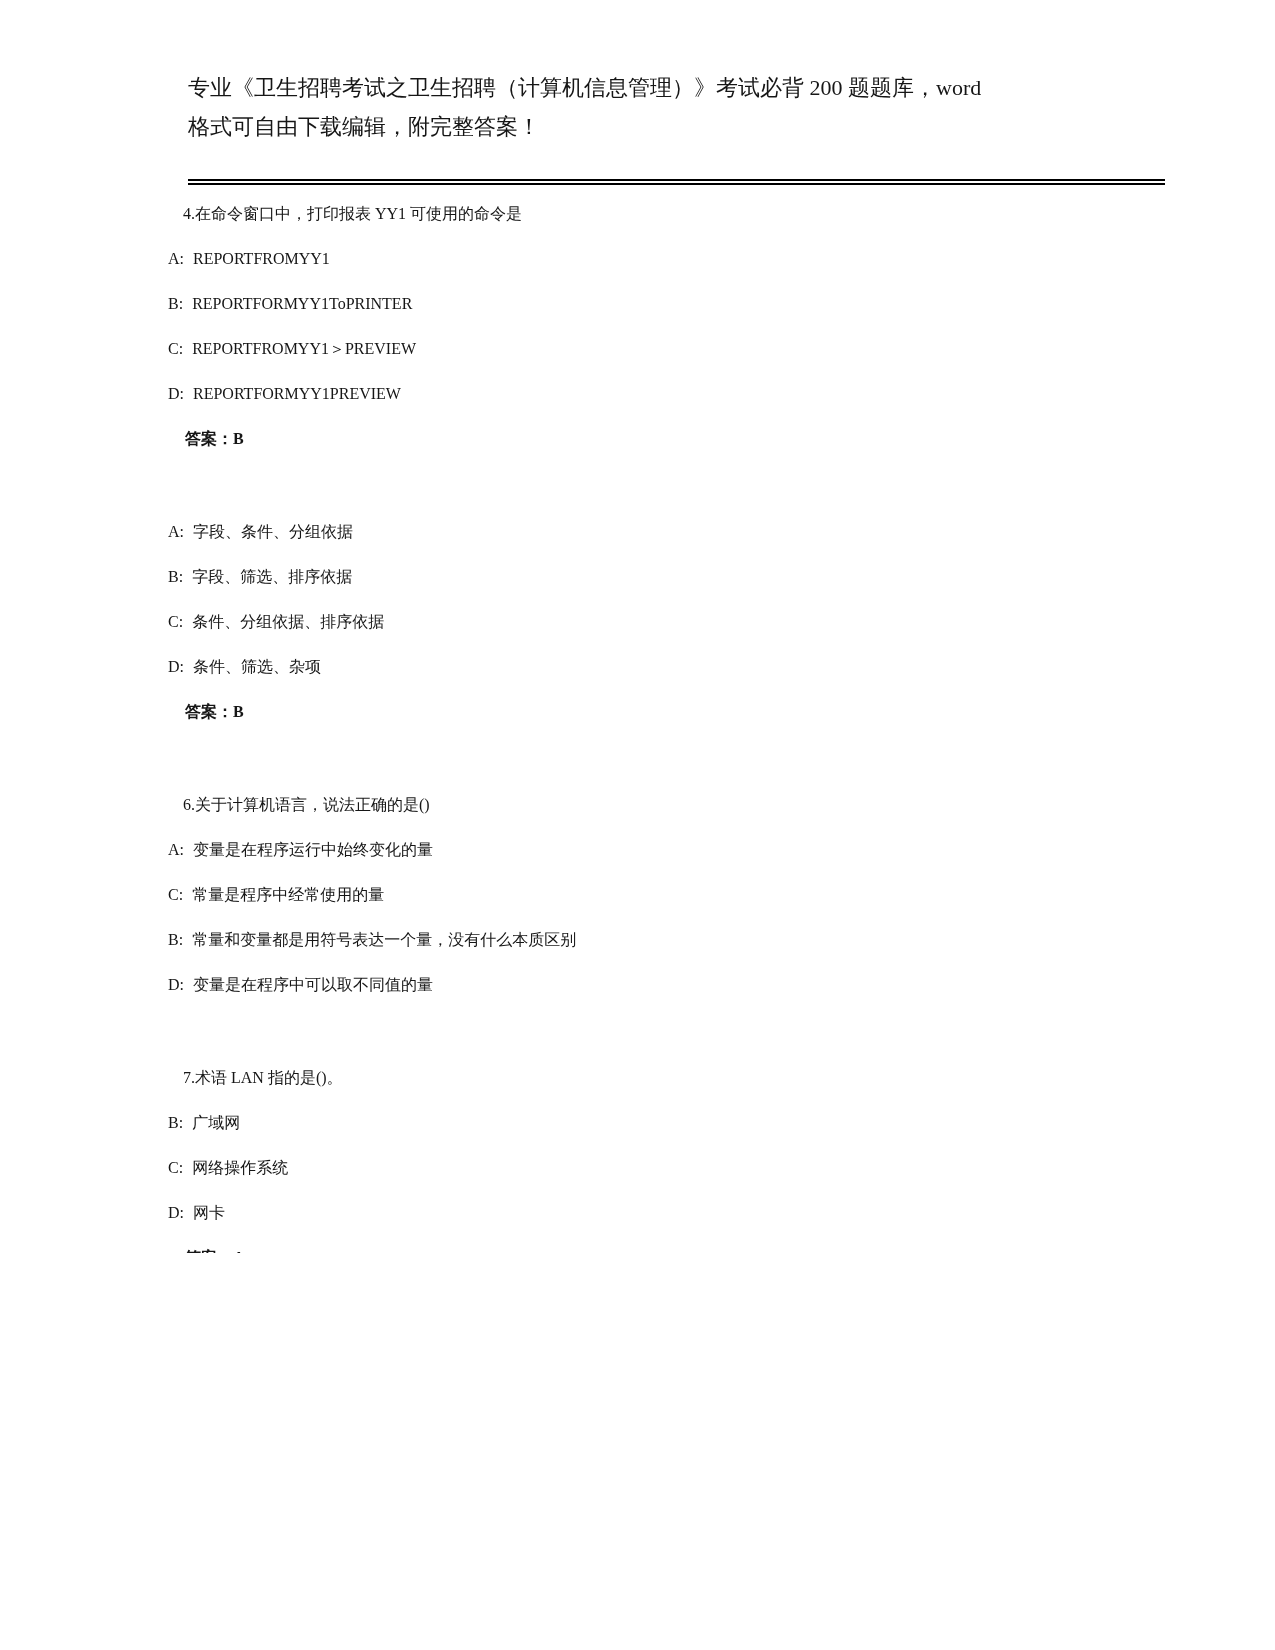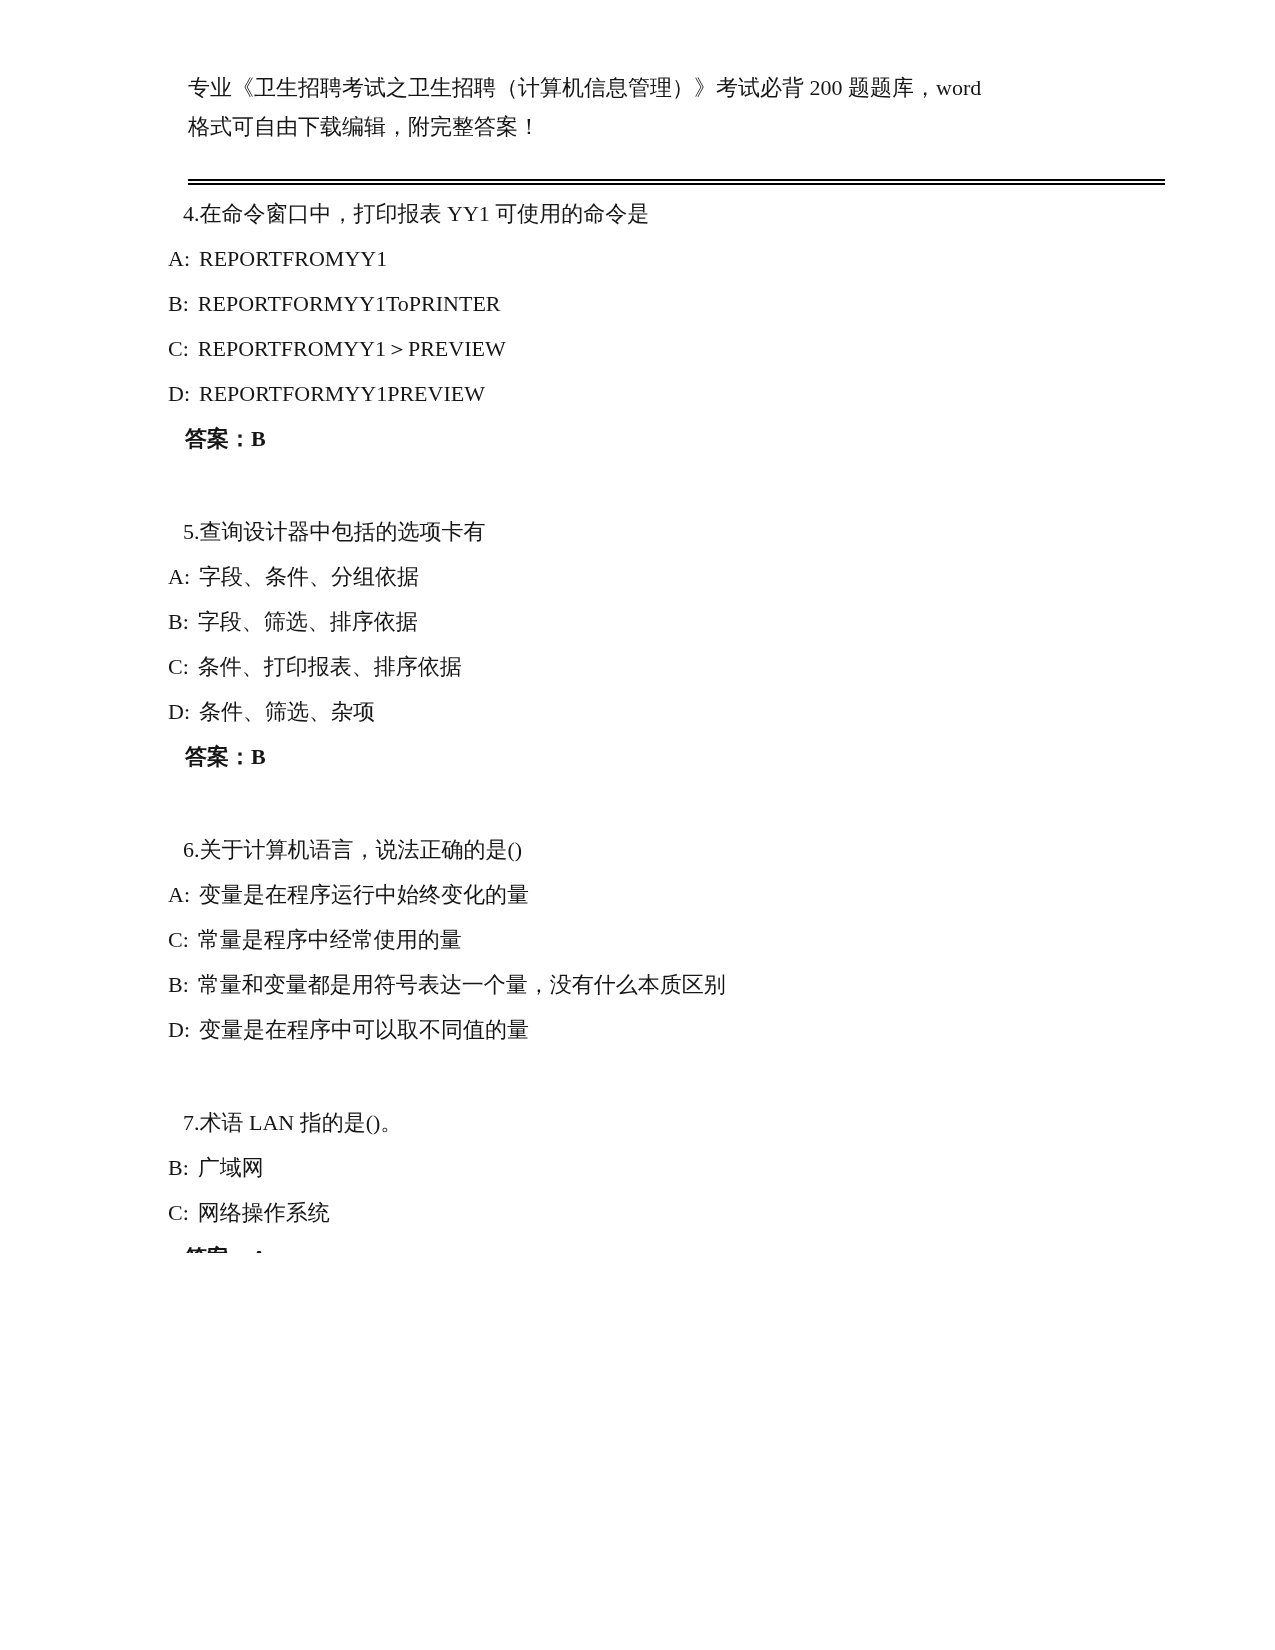--- a/index.html
+++ b/index.html
@@ -28,21 +28,21 @@
   .divider {
     margin-top: 33px;
     margin-left: 20px;
     width: 977px;
     height: 6px;
     box-sizing: border-box;
     border-top: 2px solid #000000;
     border-bottom: 2px solid #000000;
   }
   .questions { margin-top: 6px; }
-  .question { margin-bottom: 48px; font-size: 22px; }
+  .question { margin-bottom: 48px; font-size: 16px; }
   .line {
     margin: 0;
     line-height: 45px;
     white-space: nowrap;
   }
   .q-title { padding-left: 15px; }
   .option { padding-left: 0; }
   .opt-label { margin-right: 9px; }
   .answer { padding-left: 17px; font-weight: bold; }
 </style>
@@ -64,38 +64,38 @@
       <div class="question">
         <p class="line q-title">4.在命令窗口中，打印报表 YY1 可使用的命令是</p>
         <p class="line option"><span class="opt-label">A:</span><span>REPORTFROMYY1</span></p>
         <p class="line option"><span class="opt-label">B:</span><span>REPORTFORMYY1ToPRINTER</span></p>
         <p class="line option"><span class="opt-label">C:</span><span>REPORTFROMYY1＞PREVIEW</span></p>
         <p class="line option"><span class="opt-label">D:</span><span>REPORTFORMYY1PREVIEW</span></p>
         <p class="line answer"><span>答案：</span><span>B</span></p>
       </div>
 
       <div class="question">
-        <p class="line q-title">5.查询设计器中包括的选项卡有</p>
         <p class="line option"><span class="opt-label">A:</span><span>字段、条件、分组依据</span></p>
         <p class="line option"><span class="opt-label">B:</span><span>字段、筛选、排序依据</span></p>
-        <p class="line option"><span class="opt-label">C:</span><span>条件、打印报表、排序依据</span></p>
+        <p class="line option"><span class="opt-label">C:</span><span>条件、分组依据、排序依据</span></p>
         <p class="line option"><span class="opt-label">D:</span><span>条件、筛选、杂项</span></p>
         <p class="line answer"><span>答案：</span><span>B</span></p>
       </div>
 
       <div class="question">
         <p class="line q-title">6.关于计算机语言，说法正确的是()</p>
         <p class="line option"><span class="opt-label">A:</span><span>变量是在程序运行中始终变化的量</span></p>
         <p class="line option"><span class="opt-label">C:</span><span>常量是程序中经常使用的量</span></p>
         <p class="line option"><span class="opt-label">B:</span><span>常量和变量都是用符号表达一个量，没有什么本质区别</span></p>
         <p class="line option"><span class="opt-label">D:</span><span>变量是在程序中可以取不同值的量</span></p>
       </div>
 
       <div class="question">
         <p class="line q-title">7.术语 LAN 指的是()。</p>
         <p class="line option"><span class="opt-label">B:</span><span>广域网</span></p>
         <p class="line option"><span class="opt-label">C:</span><span>网络操作系统</span></p>
+        <p class="line option"><span class="opt-label">D:</span><span>网卡</span></p>
         <p class="line answer"><span>答案：</span><span>A</span></p>
       </div>
 
     </div>
   </div>
 </div>
 
 </body></html>

